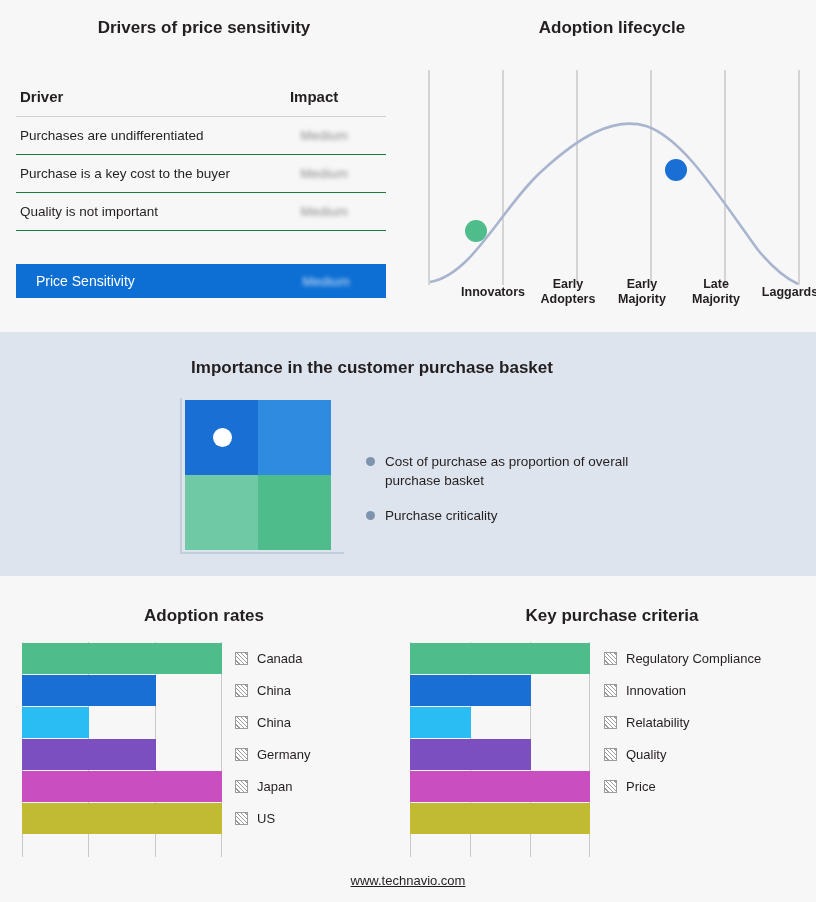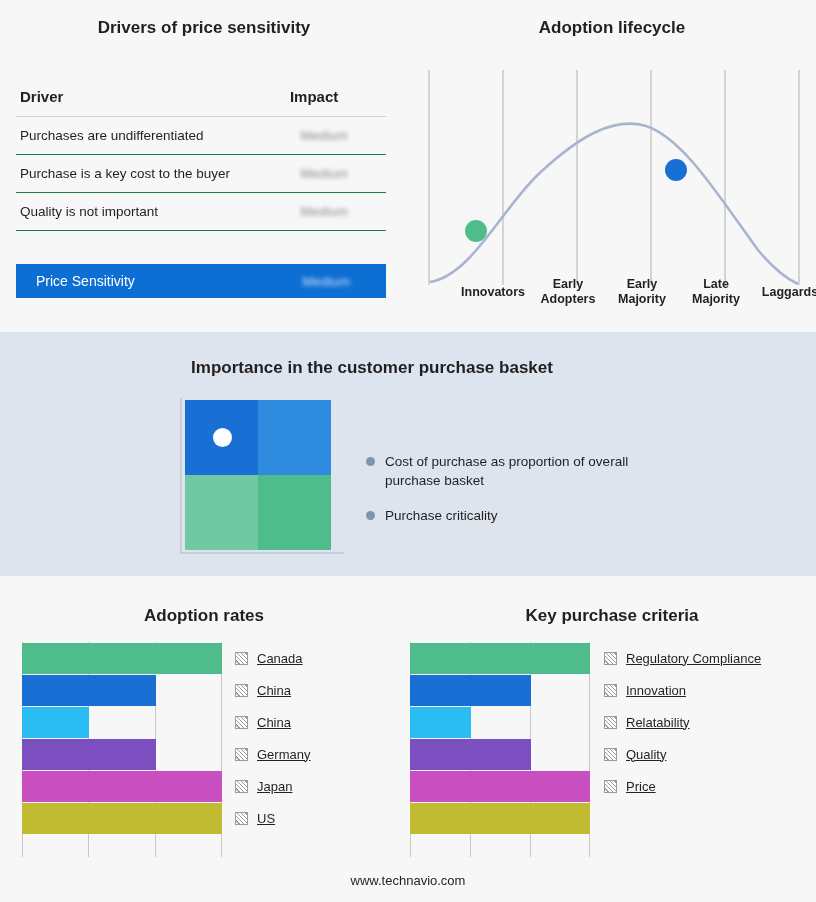--- a/index.html
+++ b/index.html
@@ -214,21 +214,20 @@
     margin-bottom: 0;
   }
   .bar {
     position: absolute;
     left: 0; top: 1px;
     height: 31px;
   }
   .bar-labels {
     position: absolute;
     top: 66px;
-    text-decoration: underline;
   }
   .bar-label {
     display: flex;
     align-items: center;
     height: 32px;
     font-size: 13px;
     color: #231f20;
   }
   .hatch-swatch {
     width: 13px; height: 13px;
@@ -244,20 +243,21 @@
     flex: 0 0 auto;
   }
   #footer {
     position: absolute;
     left: 0;
     top: 873px;
     width: 816px;
     text-align: center;
     font-size: 13px;
     color: #231f20;
+    text-decoration: underline;
   }
 </style>
 </head>
 <body>
 
 <div id="top-band"></div>
 
 <div class="panel" id="drivers-panel">
   <div class="section-title" id="drivers-title">Drivers of price sensitivity</div>
 

